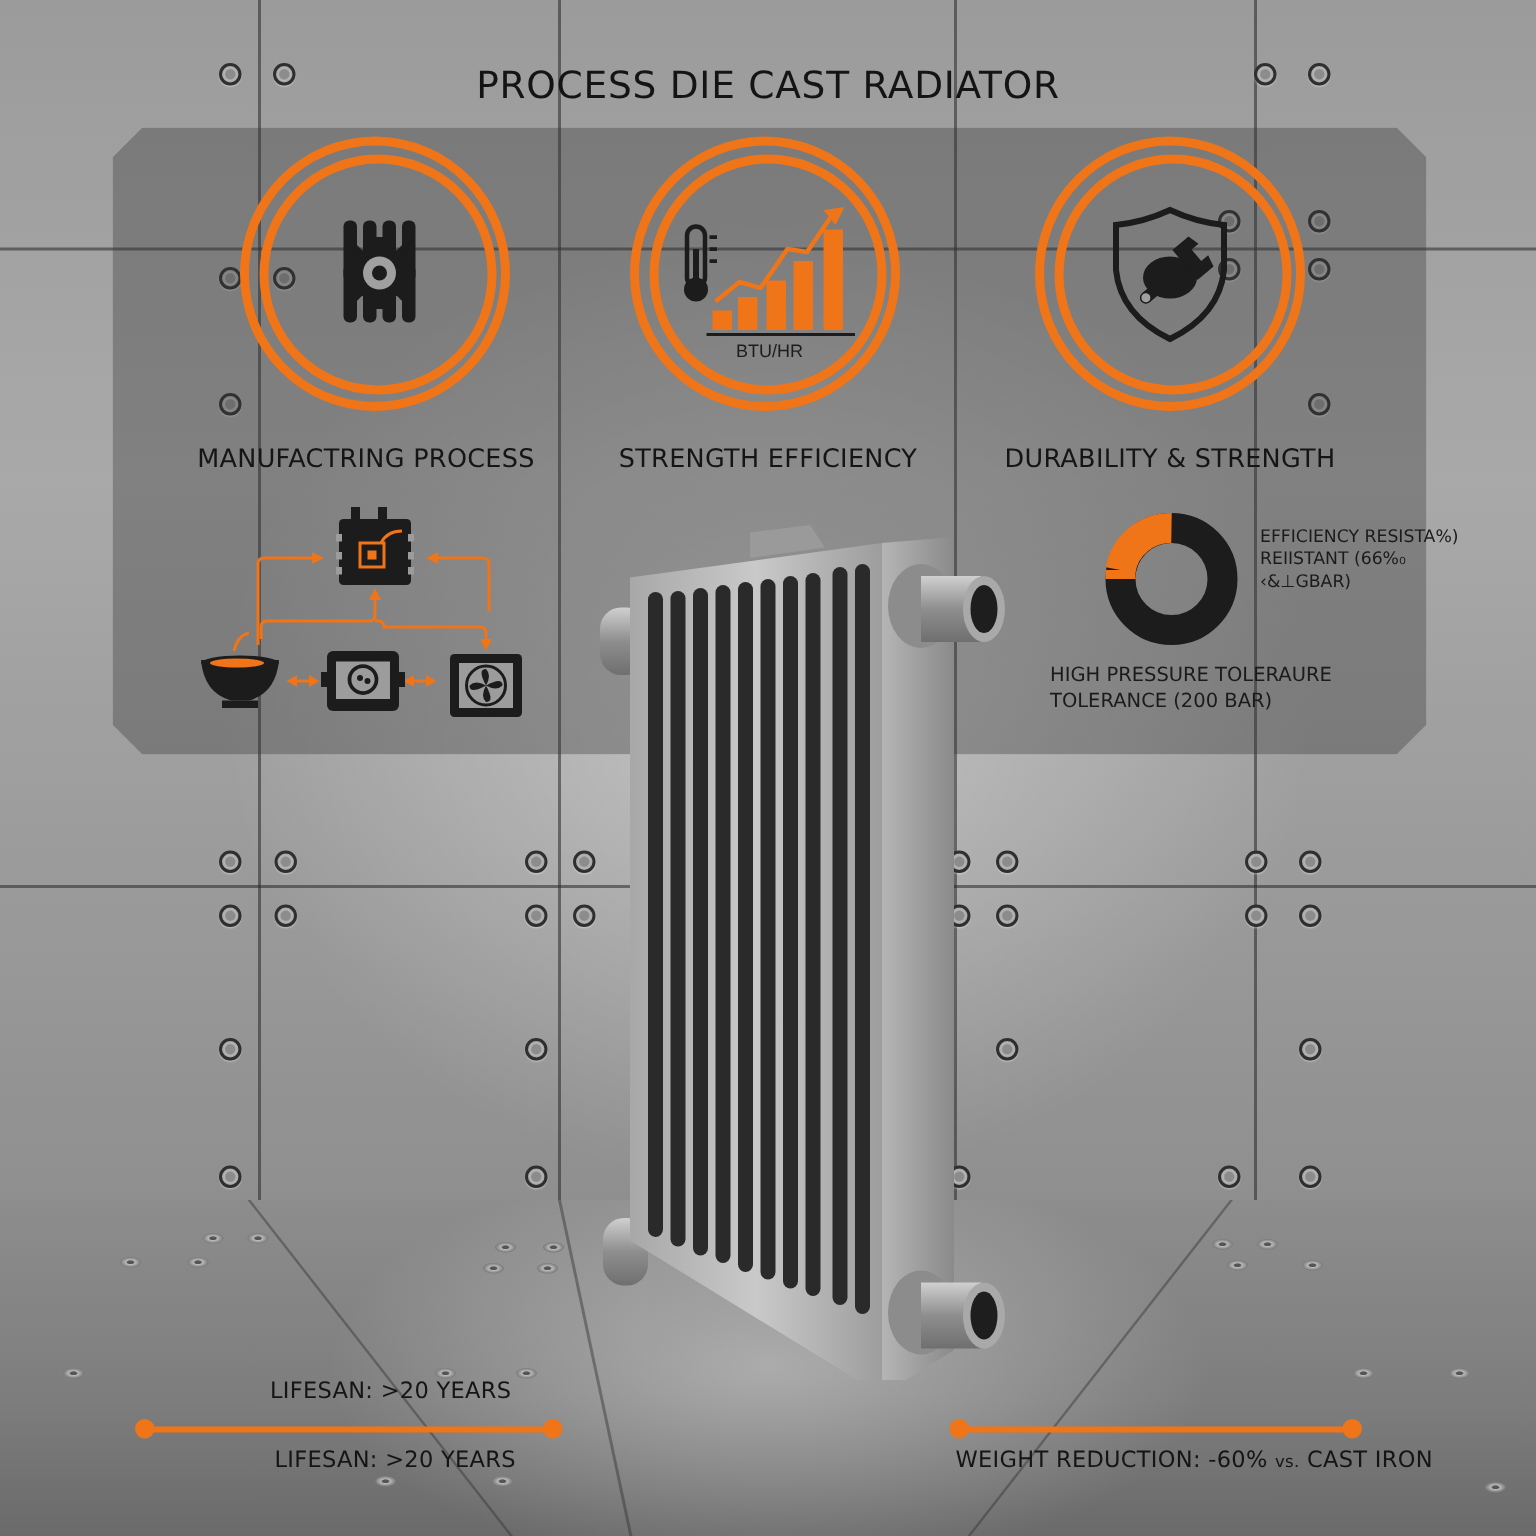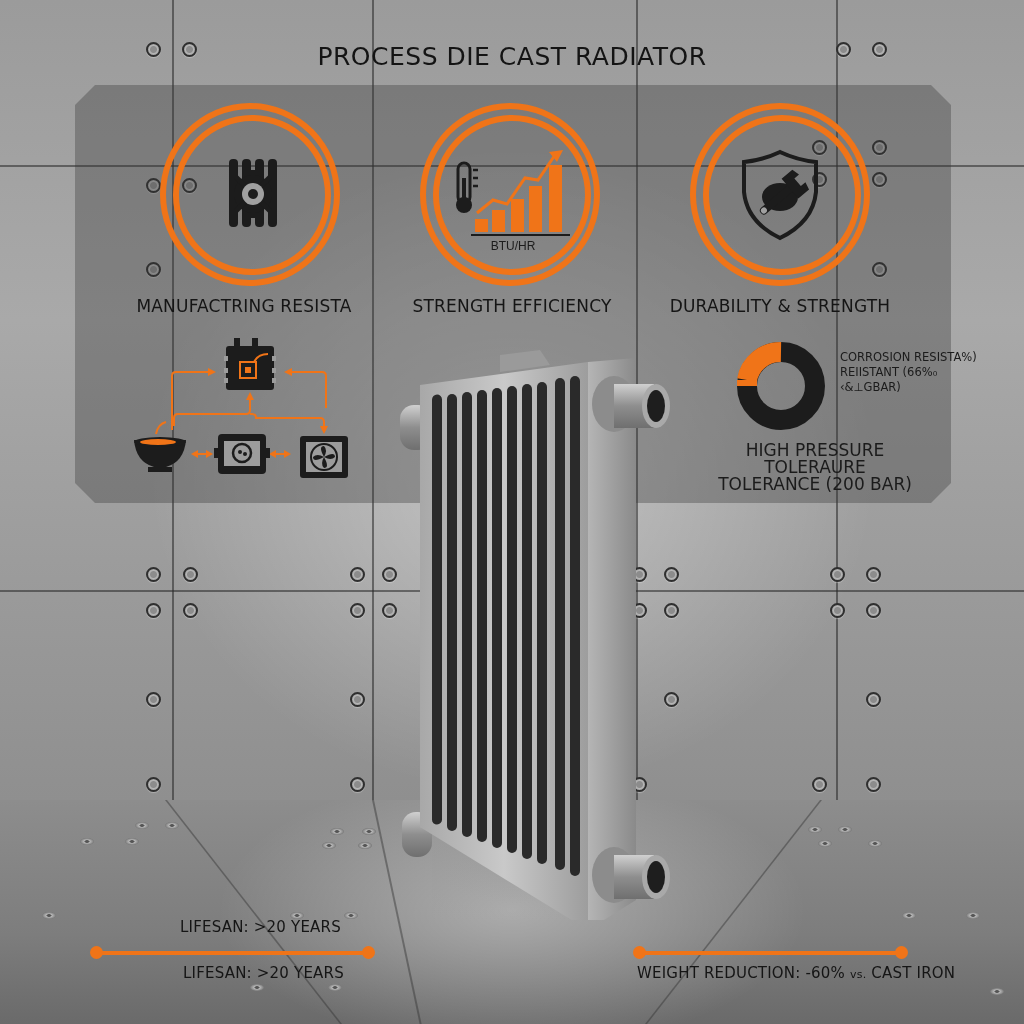--- a/index.html
+++ b/index.html
@@ -44,21 +44,21 @@
   }
 
   
   .panel {
     position: absolute; left: 75px; top: 85px; width: 876px; height: 418px;
     background: rgba(55,55,55,0.35);
     clip-path: polygon(20px 0, 856px 0, 876px 20px, 876px 398px, 856px 418px, 20px 418px, 0 398px, 0 20px);
   }
 
   
-  .feature { position: absolute; top: 100px; width: 190px; height: 190px; }
+  .feature { position: absolute; top: 88px; width: 190px; height: 190px; }
   .feature .ring-outer, .feature .ring-inner {
     position: absolute; border-radius: 50%; border: 6px solid #f07418;
   }
   .feature .ring-outer { left: 5px; top: 3px; width: 180px; height: 183px; }
   .feature .ring-inner { left: 18px; top: 15px; width: 158px; height: 160px; }
   .feature .icon { position: absolute; left: 0; top: 0; width: 190px; height: 190px; }
   .feature-label {
     position: absolute; top: 296px; font-size: 17px; color: #151515; text-align: center; width: 300px;
     letter-spacing: 0.2px;
   }
@@ -66,22 +66,22 @@
   
   .process { position: absolute; left: 120px; top: 330px; width: 260px; height: 170px; }
 
   
   .donut { position: absolute; left: 735px; top: 340px; width: 92px; height: 92px; }
   .donut-text {
     position: absolute; left: 840px; top: 350px; font-size: 11.5px; line-height: 15px; color: #1b1b1b;
     white-space: nowrap;
   }
   .pressure-text {
-    position: absolute; left: 700px; top: 442px; width: 230px; text-align: center;
-    font-size: 17px; line-height: 17px; color: #1b1b1b;
+    position: absolute; left: 700px; top: 442px; width: 230px; text-align: left;
+    font-size: 13px; line-height: 17px; color: #1b1b1b;
   }
 
   
   .radiator { position: absolute; left: 390px; top: 340px; width: 300px; height: 580px; }
 
   
   .stat-line {
     position: absolute; height: 4px; background: #f07418;
   }
   .stat-dot {
@@ -184,21 +184,21 @@
         <line x1="98" y1="70" x2="98" y2="118"></line>
         <line x1="74" y1="94" x2="122" y2="94"></line>
         <line x1="81" y1="77" x2="115" y2="111"></line>
         <line x1="115" y1="77" x2="81" y2="111"></line>
       </g>
     </g>
     <circle cx="98" cy="94" r="11" fill="#a0a0a0"></circle>
     <circle cx="98" cy="94" r="5" fill="#1c1c1c"></circle>
   </svg>
 </div>
-<div class="feature-label" style="left:94px">MANUFACTRING RESISTA</div>
+<div class="feature-label" style="left:94px">MANUFACTRING PROCESS</div>
 
 <div class="feature" style="left:415px">
   <div class="ring-outer"></div>
   <div class="ring-inner"></div>
   <svg class="icon" viewBox="0 0 190 190">
 
     <g>
       <rect x="43" y="63" width="12" height="40" rx="6" fill="none" stroke="#1c1c1c" stroke-width="3"></rect>
       <circle cx="49" cy="105" r="8" fill="#1c1c1c"></circle>
       <rect x="47" y="78" width="4" height="25" fill="#1c1c1c"></rect>
@@ -307,21 +307,21 @@
     </g>
   </g>
 </svg>
 
 <svg class="donut" viewBox="0 0 92 92">
   <circle cx="46" cy="46" r="34" fill="none" stroke="#1c1c1c" stroke-width="20"></circle>
   <path d="M46 12 A34 34 0 0 0 12 40" fill="none" stroke="#f07418" stroke-width="20"></path>
   <path d="M12 46 L12 40" stroke="#f07418" stroke-width="20"></path>
 </svg>
 <div class="donut-text">
-  <div>CORROSION RESISTA%)</div>
+  <div>EFFICIENCY RESISTA%)</div>
   <div>REIISTANT (66%₀</div>
   <div>‹&amp;⊥GBAR)</div>
 </div>
 <div class="pressure-text">
   <div>HIGH PRESSURE TOLERAURE</div>
   <div>TOLERANCE (200 BAR)</div>
 </div>
 
 <svg class="radiator" viewBox="0 0 300 580">
   <defs>

